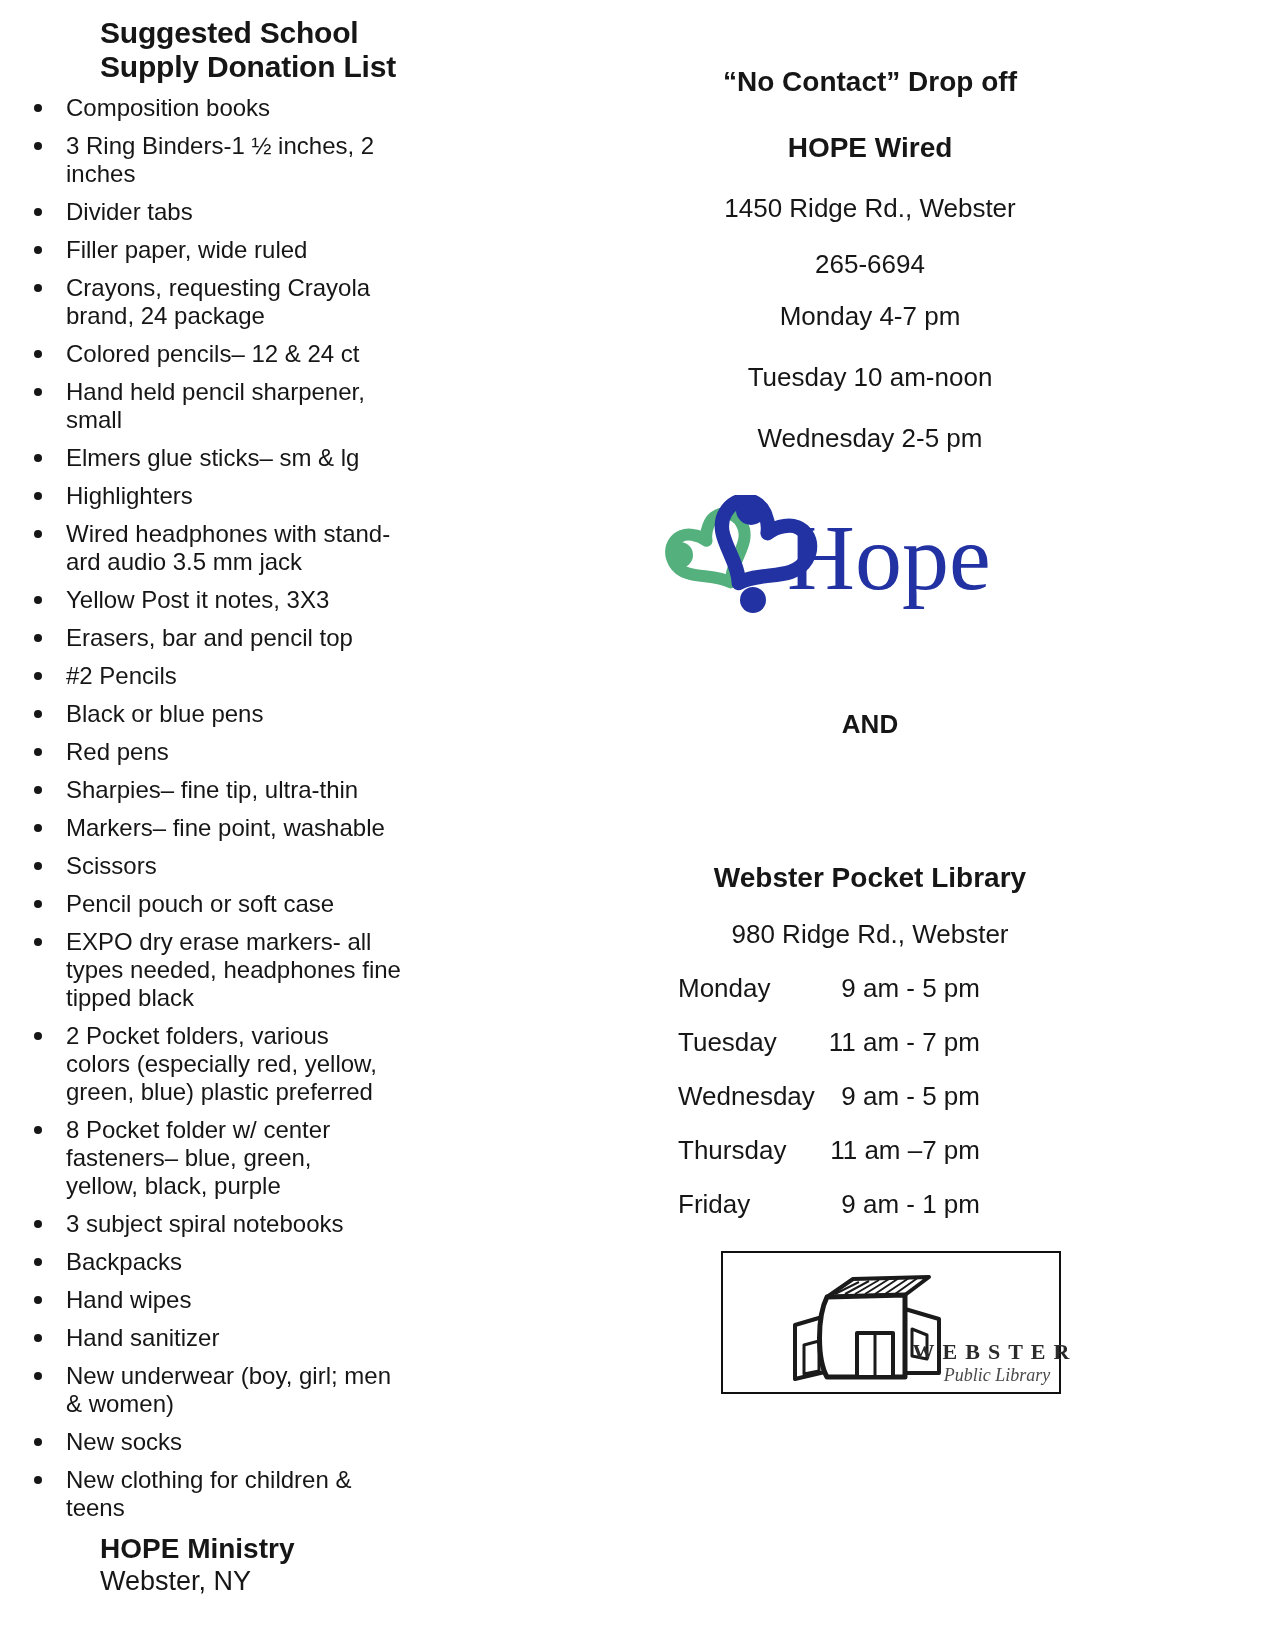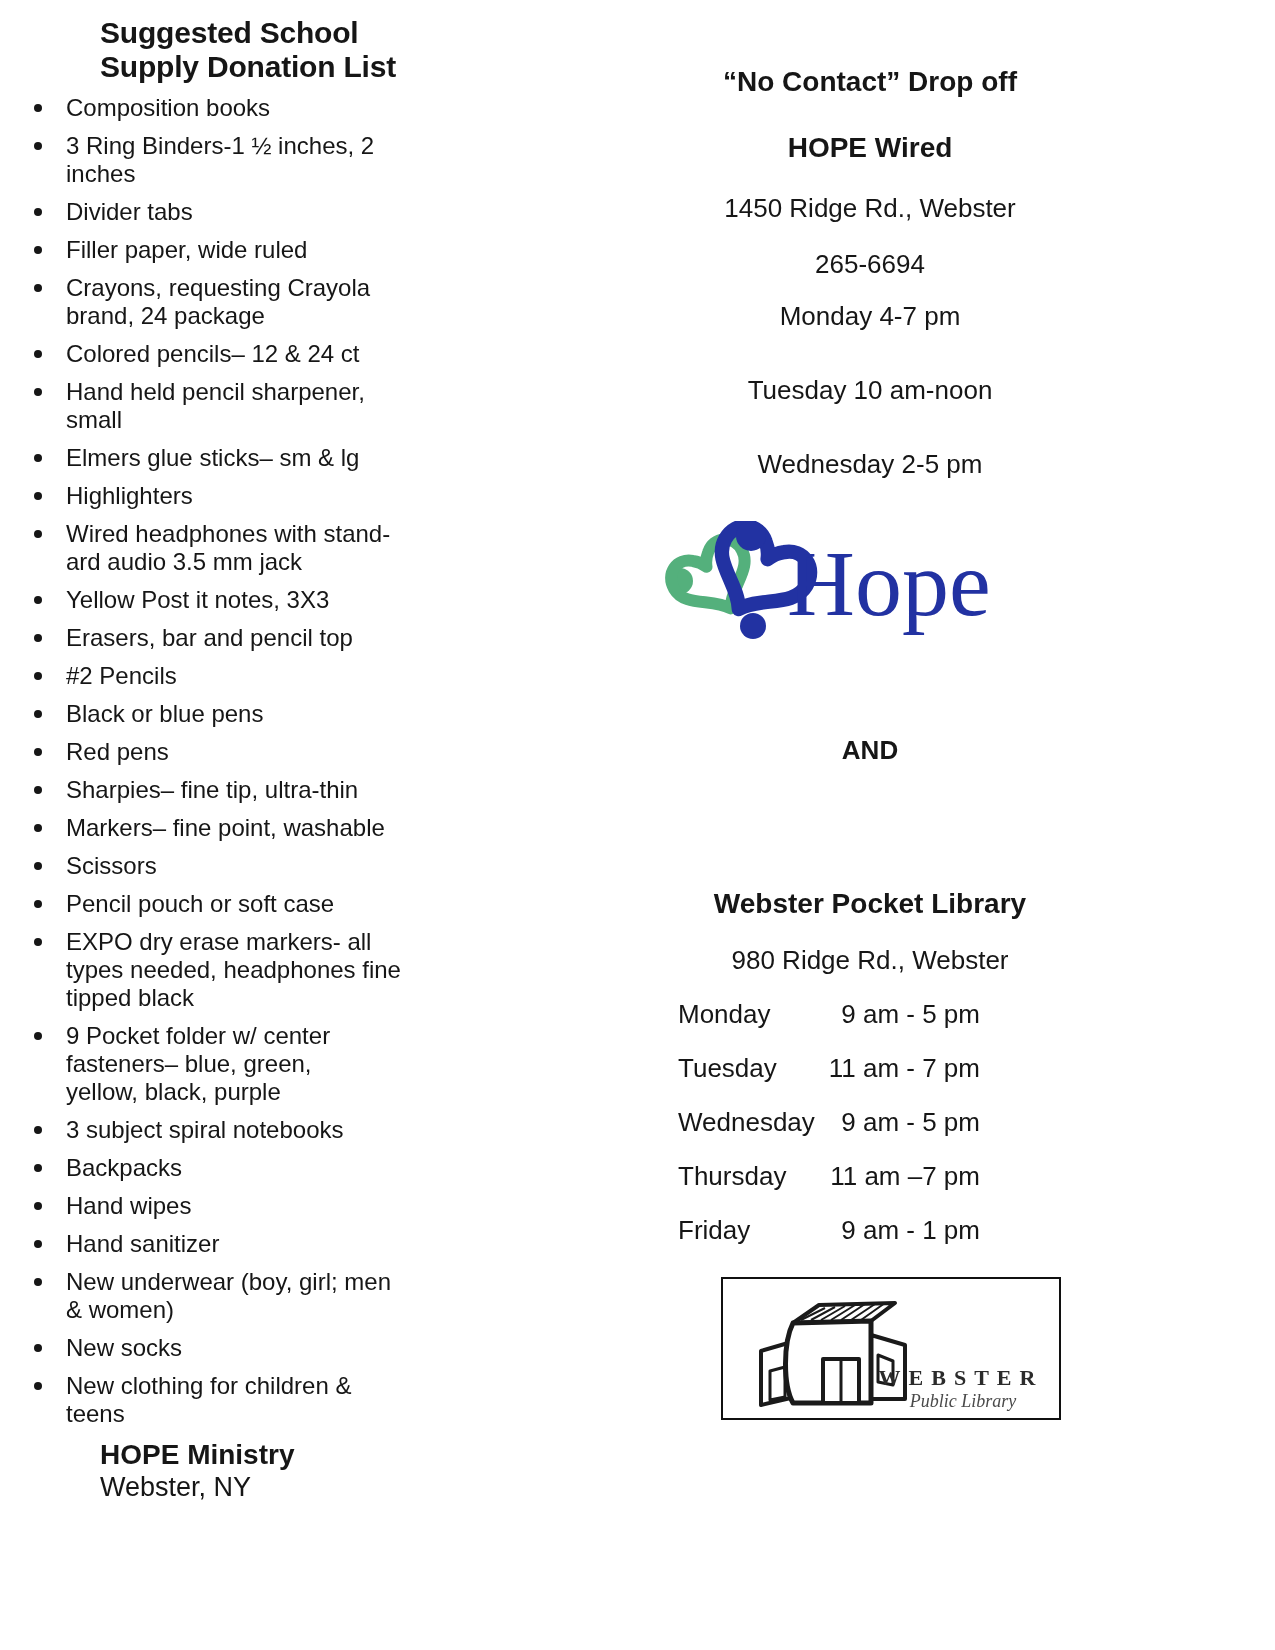--- a/index.html
+++ b/index.html
@@ -24,32 +24,32 @@
   }
   .ministry { margin:2px 0 0 75px; }
   .ministry-name { font-size:28px; line-height:33px; font-weight:bold; }
   .ministry-loc  { font-size:27px; line-height:33px; }
 
   
   .right-col { position:absolute; left:635px; top:0; width:470px; text-align:center; }
   .rc  { font-size:26px; line-height:30px; margin:0; }
   .rcb { font-weight:bold; font-size:28px; }
   .mt-46 { margin-top:67px; } .mt-36 { margin-top:36px; } .mt-30 { margin-top:30px; }
-  .mt-26 { margin-top:26px; } .mt-22 { margin-top:22px; } .mt-42 { margin-top:44px; }
+  .mt-26 { margin-top:26px; } .mt-22 { margin-top:22px; } .mt-42 { margin-top:31px; }
   .mt-92 { margin-top:92px; } .mt-124 { margin-top:124px; }
 
   .hope-logo { margin-top:42px; height:122px; text-align:left; }
   .hope-logo svg { display:inline-block; margin-left:30px; }
 
   .schedule { margin:24px 0 0 43px; width:302px; }
   .srow { display:flex; justify-content:space-between; font-size:26px; line-height:30px; margin-bottom:24px; text-align:center; }
 
   .lib-box {
     box-sizing:border-box; margin:32px 0 0 86px; width:340px; height:143px;
-    border:2px solid #101010; background:#fff;
+    border:2px solid #101010; background:#fff;padding-left:34px;
   }
 </style>
 </head>
 <body>
 
 <div class="left-col">
   <div class="supply-title">Suggested School
 Supply Donation List</div>
   <ul class="supplies">
       <li>Composition books</li>
@@ -71,21 +71,24 @@
       <li>#2 Pencils</li>
       <li>Black or blue pens</li>
       <li>Red pens</li>
       <li>Sharpies– fine tip, ultra-thin</li>
       <li>Markers– fine point, washable</li>
       <li>Scissors</li>
       <li>Pencil pouch or soft case</li>
       <li>EXPO dry erase markers- all
 types needed, headphones fine
 tipped black</li>
-      <li>9 Pocket folder w/ center
+      <li>2 Pocket folders, various
+colors (especially red, yellow,
+green, blue) plastic preferred</li>
+      <li>8 Pocket folder w/ center
 fasteners– blue, green,
 yellow, black, purple</li>
       <li>3 subject spiral notebooks</li>
       <li>Backpacks</li>
       <li>Hand wipes</li>
       <li>Hand sanitizer</li>
       <li>New underwear (boy, girl; men
 &amp; women)</li>
       <li>New socks</li>
       <li>New clothing for children &amp;

